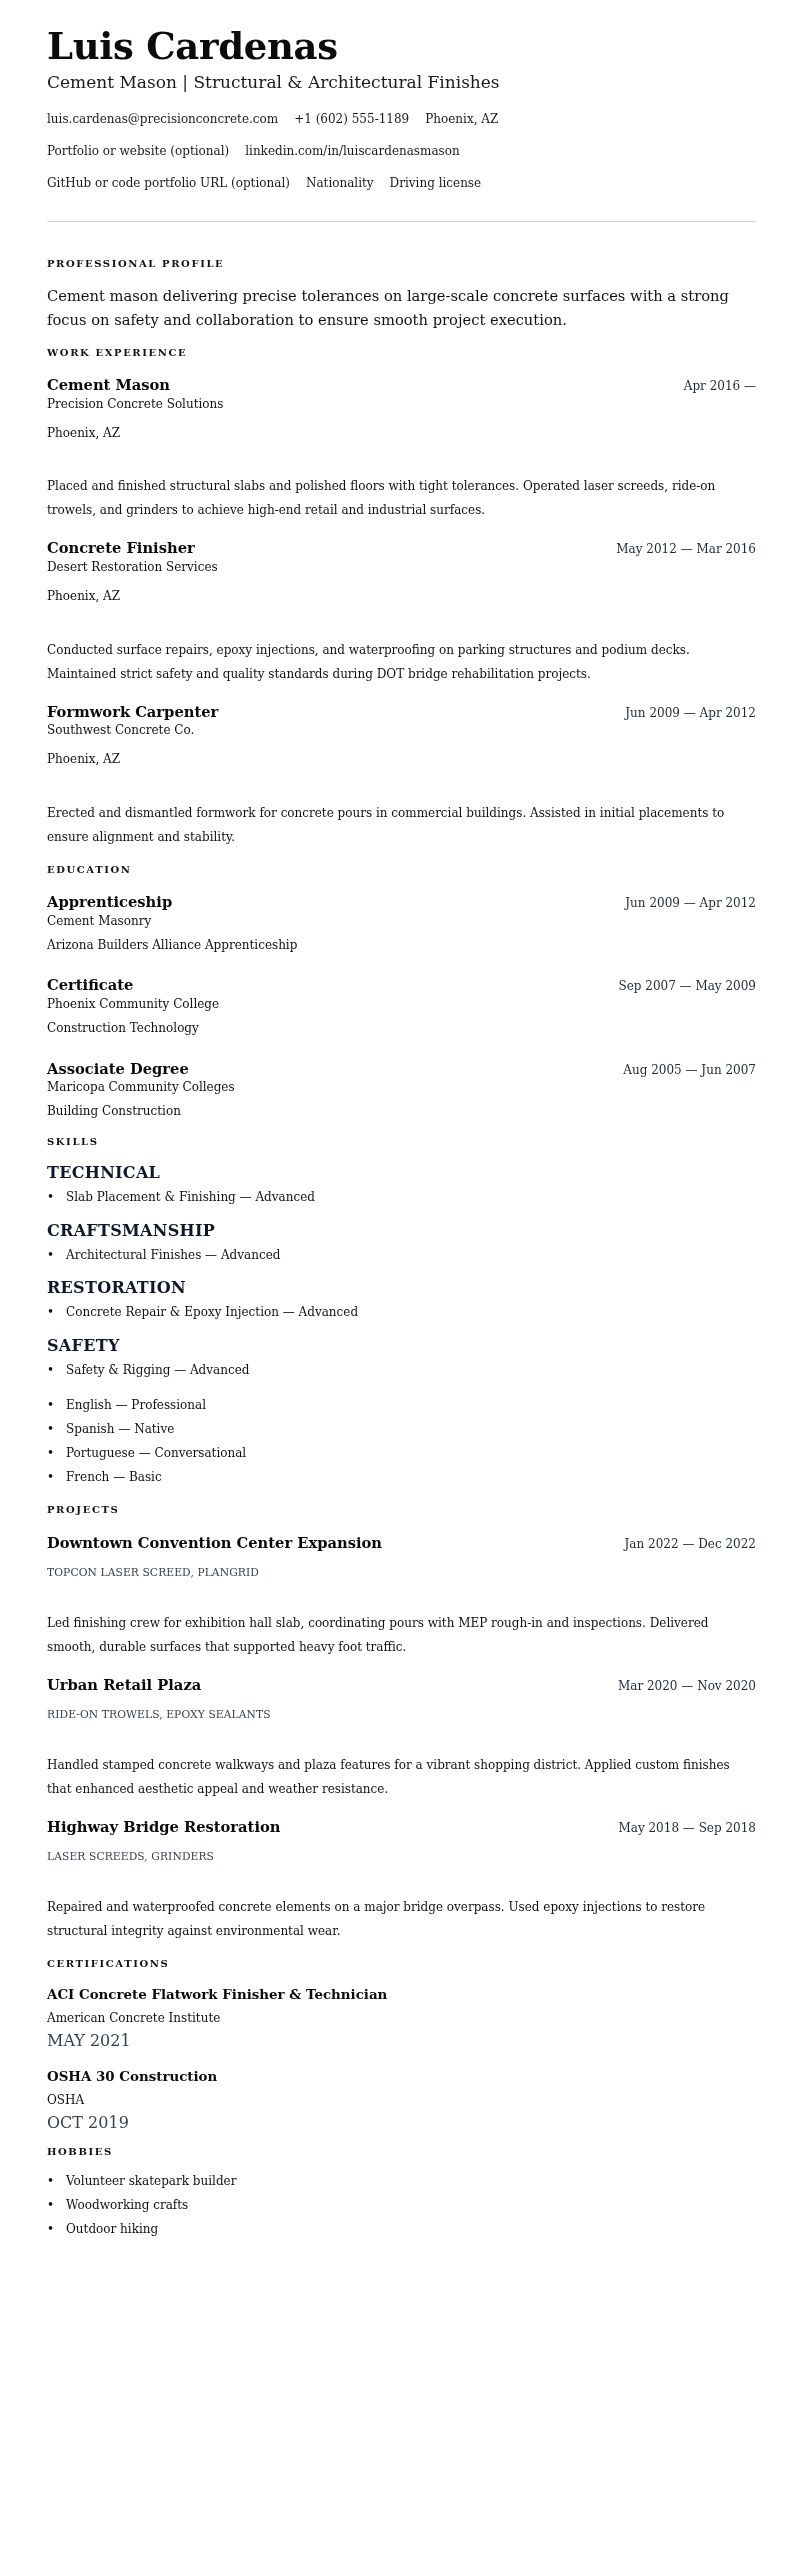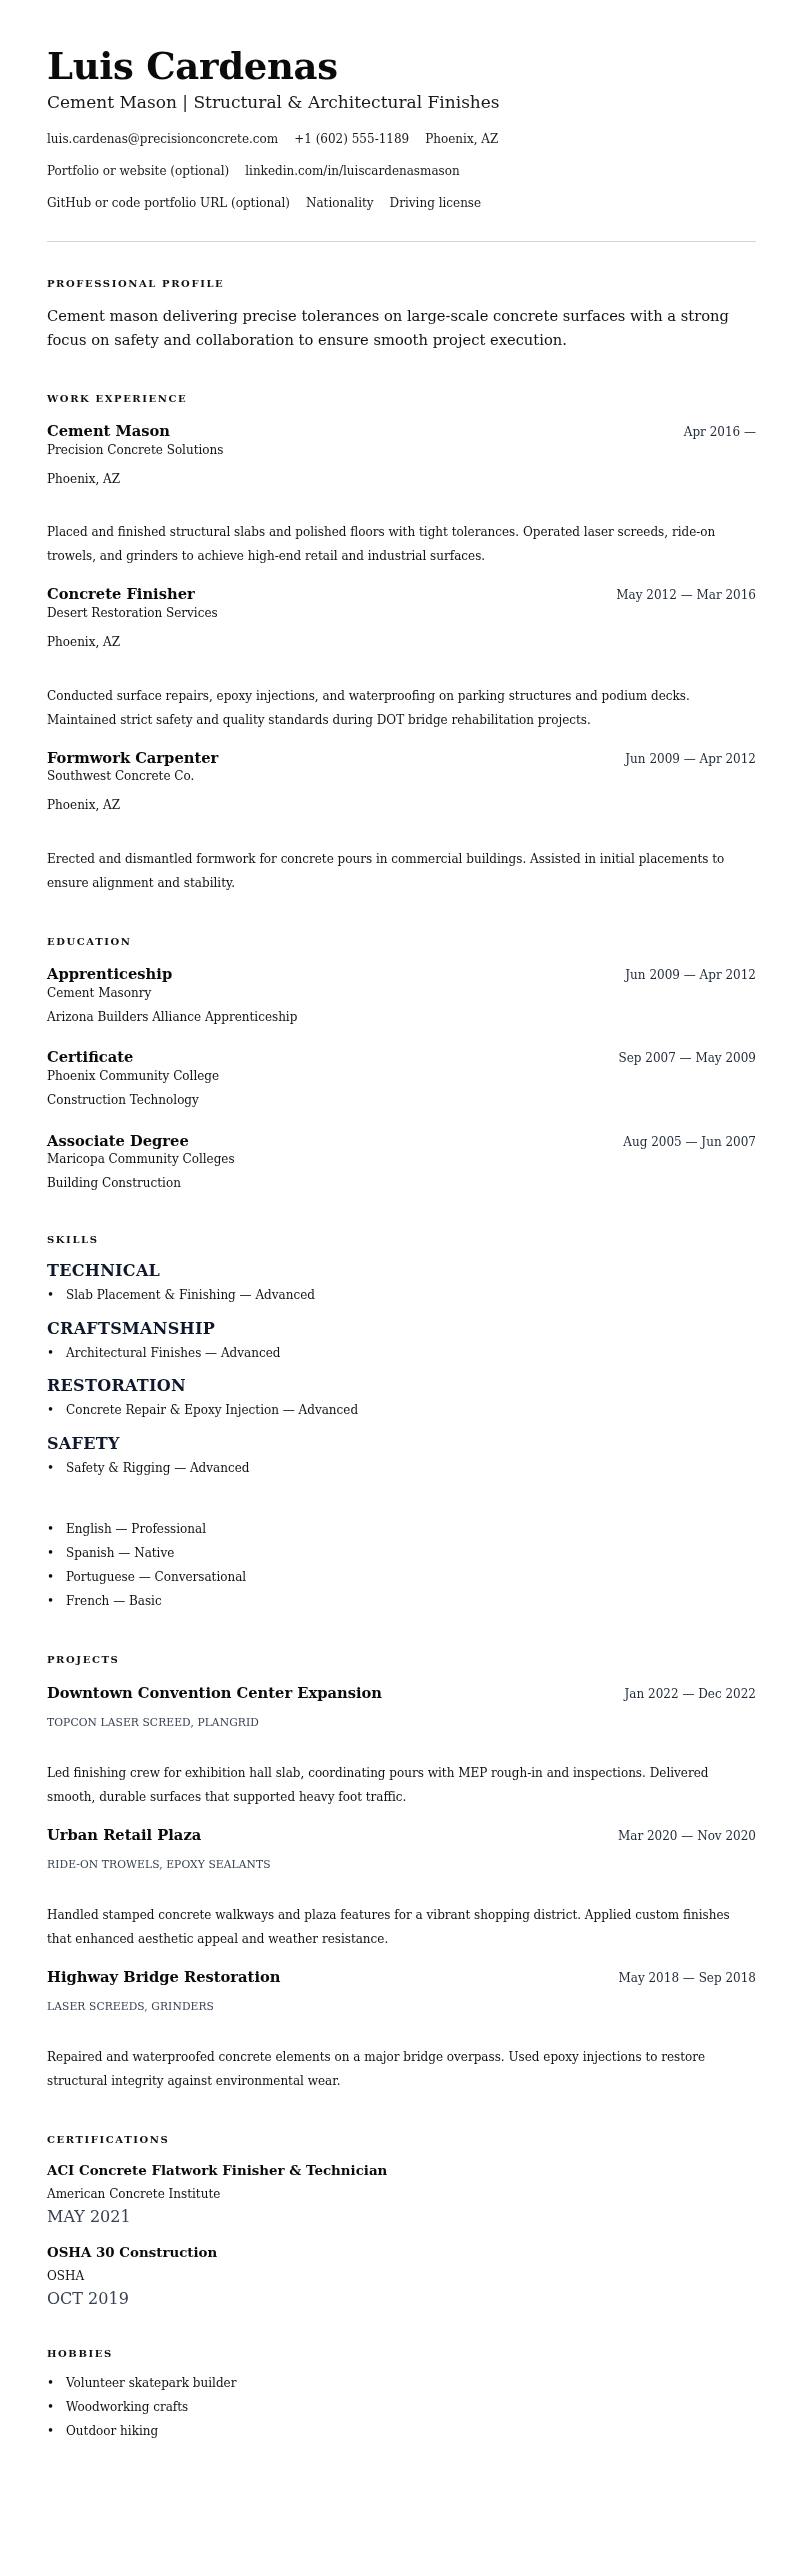--- a/index.html
+++ b/index.html
@@ -3,36 +3,36 @@
 <meta charset="utf-8">
 <style>
   * { box-sizing: border-box; margin: 0; padding: 0; }
   html, body { background: #ffffff; }
   body {
     width: 803px;
     min-height: 2576px;
     font-family: "DejaVu Serif", serif;
     color: #111111;
   }
-  .page { padding: 44px 47px 40px 47px; width: 803px; }
+  .page { padding: 24px 47px 40px 47px; width: 803px; }
 
   
   .name { font-size: 37px; font-weight: bold; line-height: 44px; color: #0b0b0b; letter-spacing: -0.3px; }
   .headline { font-size: 17px; line-height: 20px; margin-top: 4px; color: #1a1a1a; }
   .contact-line { font-size: 12px; line-height: 17.4px; color: #1a1a1a; margin-top: 14.7px; display: flex; flex-wrap: wrap; }
   .contact-line.first { margin-top: 19px; text-align: center; }
   .contact-line span { margin-right: 16px; }
   .divider { height: 1.3px; background: #d4d4d8; margin-top: 28px; }
 
   
   .section-title {
     font-size: 10px; font-weight: bold; letter-spacing: 1.6px;
     text-transform: uppercase; color: #111111; line-height: 13.4px;
   }
-  .sec { margin-top: 40px; }
+  .sec { margin-top: 14px; }
   .sec.first { margin-top: 35px; }
 
   .profile-text { font-size: 14.7px; line-height: 24px; color: #111111; margin-top: 13.4px; }
 
   
   .entry-head { display: flex; justify-content: space-between; align-items: baseline; }
   .entry-title { font-size: 14.7px; font-weight: bold; line-height: 20px; color: #0b0b0b; }
   .entry-date { font-size: 12px; line-height: 17.4px; color: #1f2937; white-space: nowrap; }
   .entry-sub { font-size: 12px; line-height: 17.4px; color: #111111; }
   .entry-loc { font-size: 12px; line-height: 17.4px; color: #111111; margin-top: 12px; }

